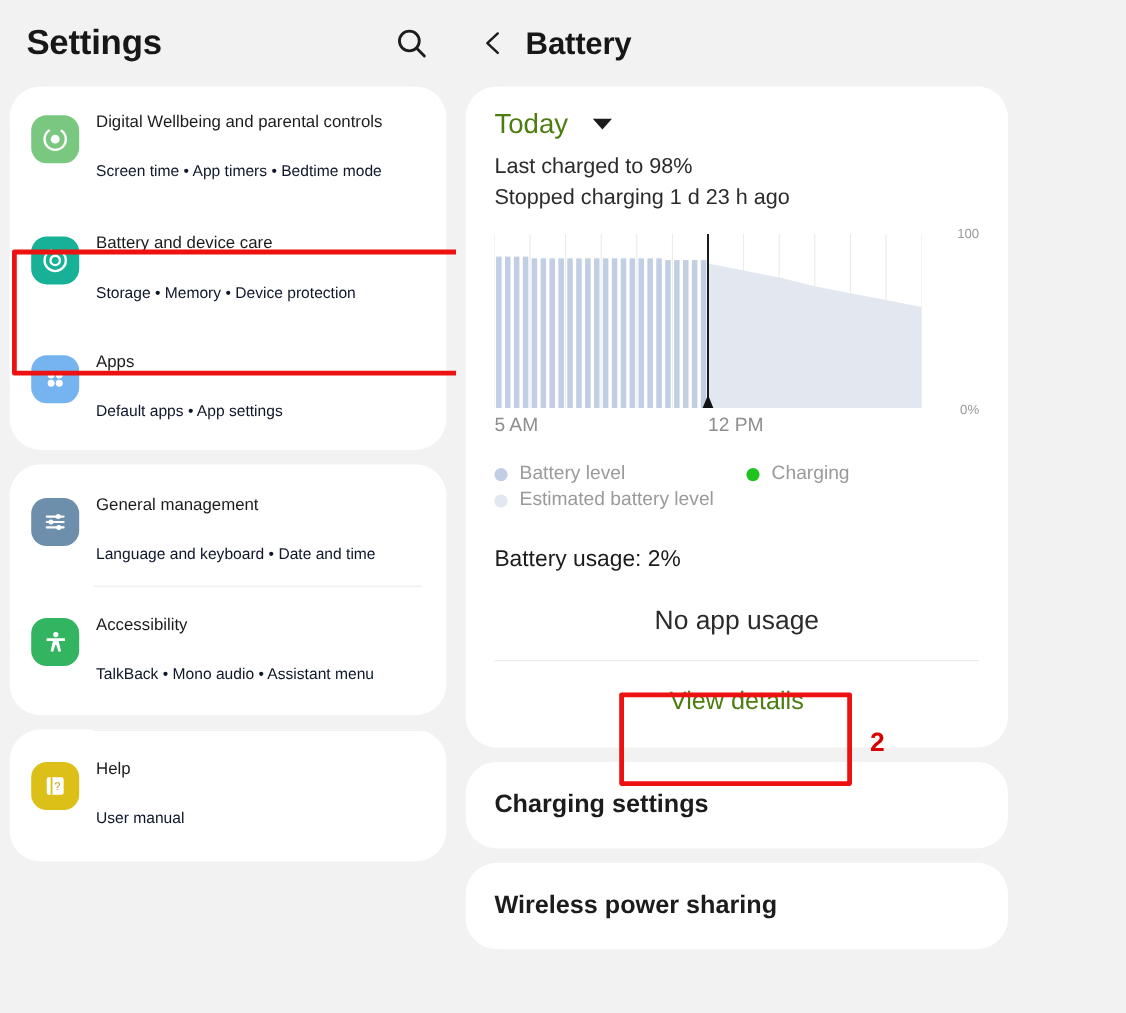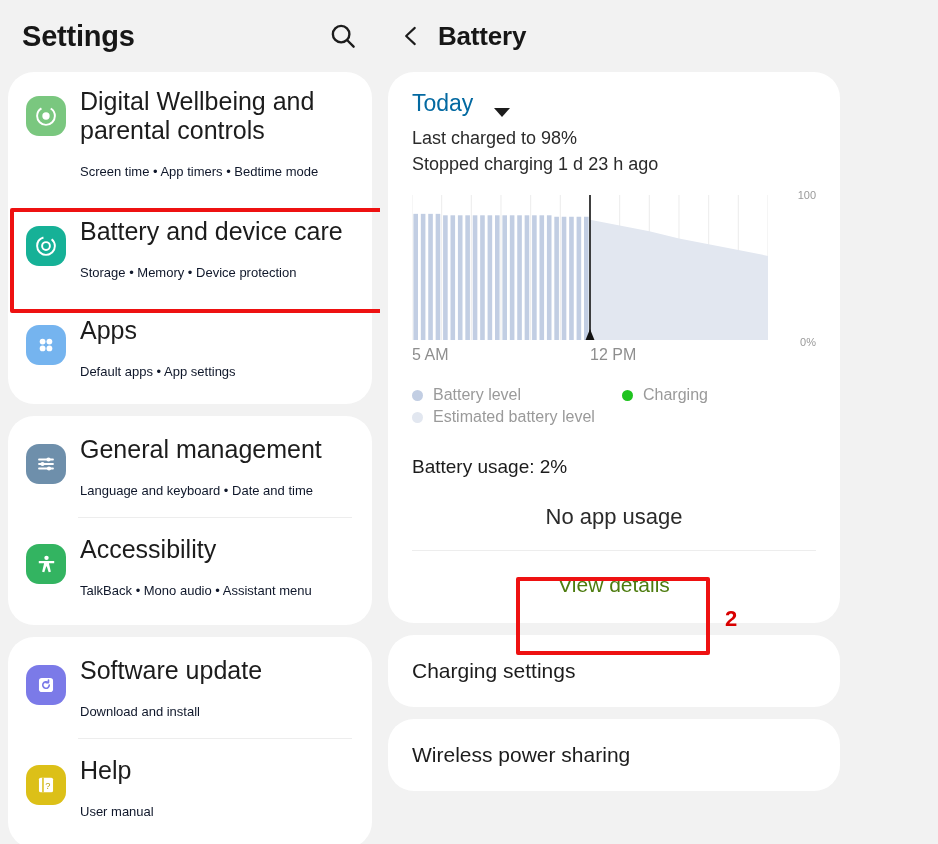--- a/index.html
+++ b/index.html
@@ -30,29 +30,29 @@
 
   
   .card {
     background: #ffffff; border-radius: 26px; margin: 0 8px 12px 8px;
     overflow: hidden;
   }
   .row { display: flex; align-items: flex-start; padding: 14px 18px 14px 16px; position: relative; }
   .row-icon { width: 44px; min-width: 44px; display: flex; align-items: center; justify-content: center; padding-top: 10px;}
   .sq { width: 40px; height: 40px; border-radius: 13px; display:flex; align-items:center; justify-content:center; }
   .row-text { padding-left: 12px; padding-top: 1px; }
-  .row-title { font-size: 25px; color: #1c1c1c; line-height: 29px; font-weight: 400; }
+  .row-title { font-size: 14px; color: #1c1c1c; line-height: 29px; font-weight: 400; }
   .row-sub { font-size: 13px; color: #0f172a; line-height: 24px; margin-top: 15px; max-width: 360px; }
   .divider { height: 1px; background: #ededed; margin-left: 70px; margin-right: 20px; }
 
   
   .rcard { background:#ffffff; border-radius: 26px; margin: 0 8px 12px 8px; padding: 16px 0 10px 0; }
   .today {
-    display:flex; align-items:flex-end; gap:21px;
-    font-size: 23px; color: #0369a1; padding: 2px 24px 8px 24px;
+    display:flex; align-items:center; gap:21px;
+    font-size: 23px; color: #4d7c0f; padding: 2px 24px 8px 24px;
   }
   .caret { width:0;height:0;border-left:8px solid transparent;border-right:8px solid transparent;border-top:9px solid #1c1c1c; display:block;}
   .charged { font-size: 18px; color: #2b2b2b; line-height: 26px; padding: 0 24px; }
 
   
   .chart-wrap { position: relative; margin: 18px 24px 0 24px; height: 145px; }
   .chart-area { position:absolute; left:0; top:0; right:48px; bottom:0; }
   .ylab { position:absolute; right:0; font-size:11px; color:#9a9a9a; }
   .ylab.top { top: -6px; }
   .ylab.bot { bottom: -8px; }
@@ -62,21 +62,21 @@
   .legend { display:flex; flex-wrap: wrap; padding: 18px 24px 0 24px; row-gap: 4px; }
   .lg { display:flex; align-items:center; gap:10px; font-size:16px; color:#9a9a9a; }
   .lg-dot { width:11px; height:11px; border-radius:50%; display:block; }
   .lg-w1 { width: 210px; }
 
   .usage { font-size: 19px; color: #1c1c1c; padding: 30px 24px 0 24px; }
   .noapp { text-align:center; font-size: 22px; color:#2b2b2b; padding: 26px 0 20px 0; }
   .vd-div { height:1px; background:#ededed; margin: 0 24px; }
   .viewdetails { text-align:center; font-size: 21px; color:#4d7c0f; padding: 22px 0 16px 0; }
 
-  .simple-row { font-size: 21px; color:#1c1c1c; padding: 24px 24px; }
+  .simple-row { font-size: 21px; color:#1c1c1c; padding: 24px 24px; font-weight: bold; }
 
   
   .redbox { position:absolute; border: 4px solid #ee1111; border-radius: 2px; pointer-events:none; }
   .rednum { position:absolute; color:#d90000; font-size:22px; font-weight:700; font-family:"Liberation Sans", sans-serif; }
 </style>
 </head>
 <body>
 
 <div id="root">
 
@@ -172,35 +172,20 @@
           </span>
         </div>
         <div class="row-text">
           <div class="row-title">Accessibility</div>
           <div class="row-sub" style="max-width:330px">TalkBack  •  Mono audio  •  Assistant menu</div>
         </div>
       </div>
     </div>
 
     <div class="card" style="margin-top:10px">
-      <div class="row" style="padding-top:18px">
-        <div class="row-icon">
-          <span class="sq" style="background:#7b7ae8">
-            <svg width="26" height="26" viewBox="0 0 24 24">
-              <rect x="5.5" y="5.5" width="13" height="13" rx="2.6" fill="#fff"></rect>
-              <path d="M15 12a3 3 0 1 1-1.1-2.3" fill="none" stroke="#7b7ae8" stroke-width="1.5" stroke-linecap="round"></path>
-              <path d="M14.3 7.4v2.4h-2.4" fill="none" stroke="#7b7ae8" stroke-width="1.5" stroke-linecap="round" stroke-linejoin="round"></path>
-            </svg>
-          </span>
-        </div>
-        <div class="row-text">
-          <div class="row-title">Software update</div>
-          <div class="row-sub">Download and install</div>
-        </div>
-      </div>
       <div class="divider"></div>
       <div class="row" style="padding-top:16px;padding-bottom:24px">
         <div class="row-icon">
           <span class="sq" style="background:#dcc018">
             <svg width="26" height="26" viewBox="0 0 24 24">
               <rect x="5.5" y="5.2" width="13" height="13.6" rx="1.6" fill="#fff"></rect>
               <line x1="9.2" y1="5.2" x2="9.2" y2="18.8" stroke="#dcc018" stroke-width="1.4"></line>
               <text x="13.6" y="15.4" font-size="8.6" fill="#b9a010" text-anchor="middle" font-family="Liberation Sans, sans-serif">?</text>
             </svg>
           </span>

